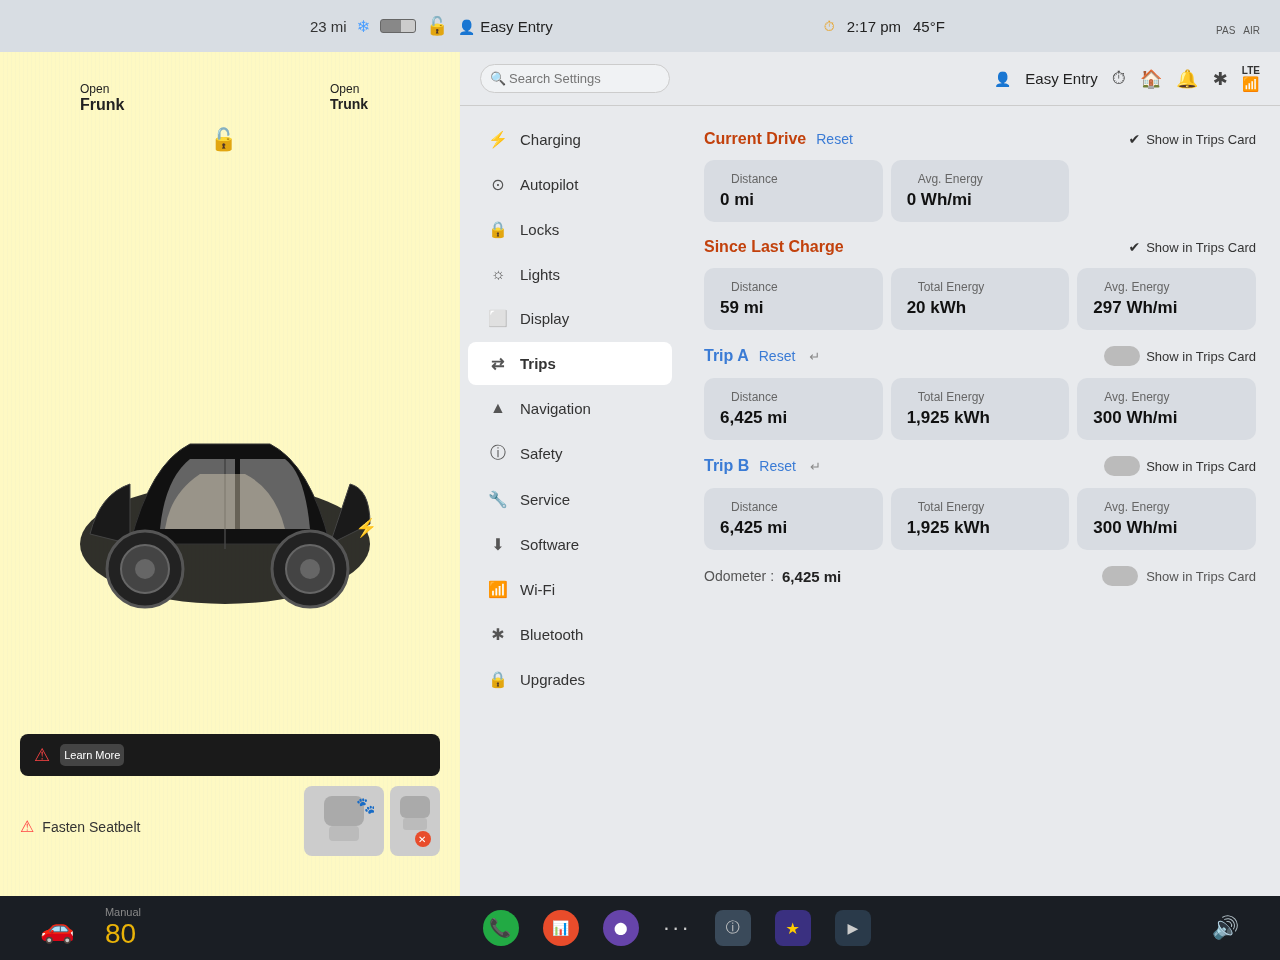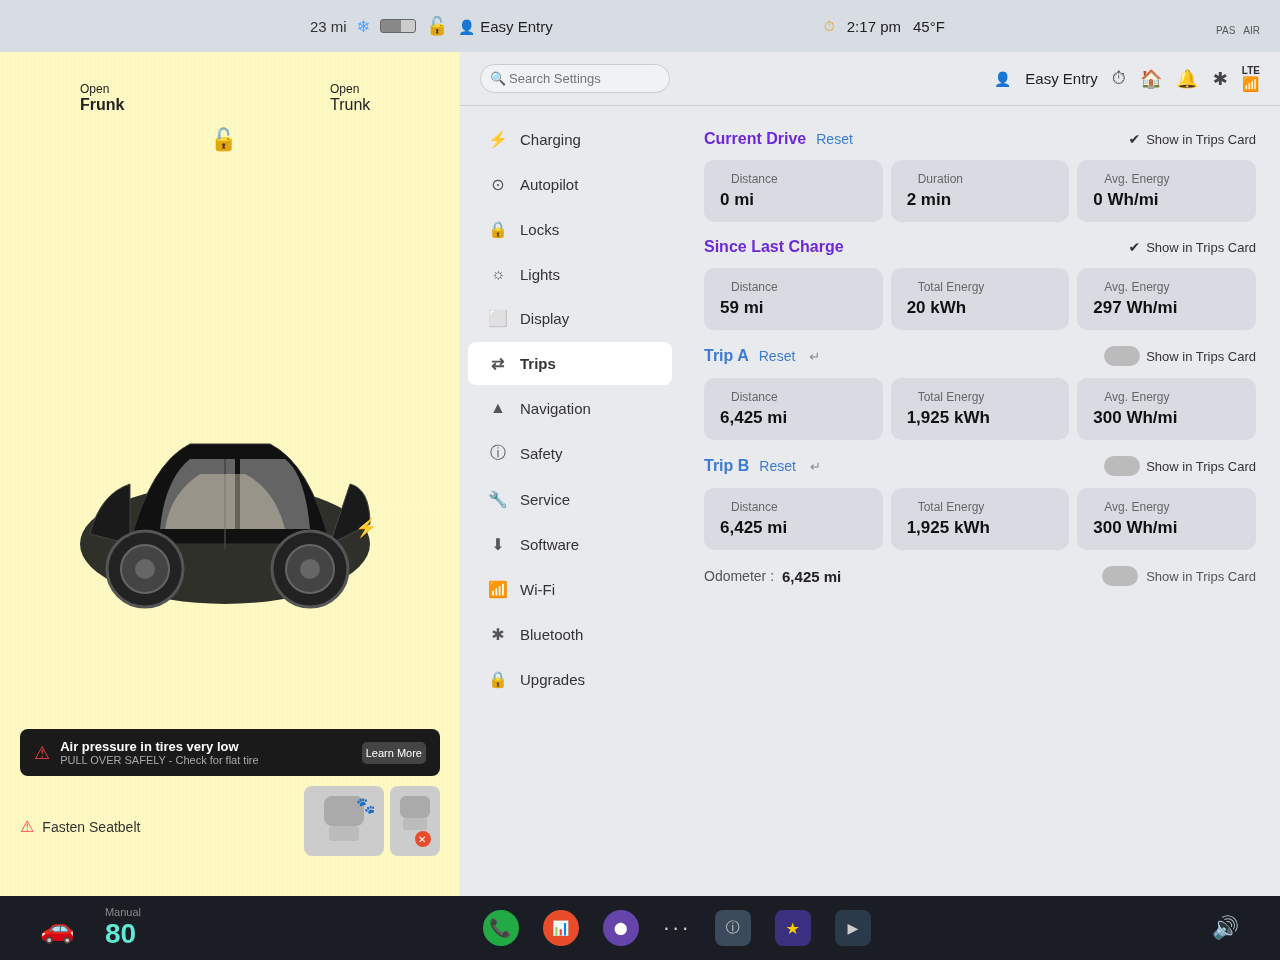--- a/index.html
+++ b/index.html
@@ -265,21 +265,21 @@
     .section-header {
       display: flex;
       align-items: center;
       gap: 10px;
       margin-bottom: 12px;
       margin-top: 4px;
     }
     .section-title {
       font-size: 16px;
       font-weight: 600;
-      color: #6d28d9;
+      color: #c2410c;
     }
     .reset-link {
       font-size: 14px;
       color: #3a7bd5;
       cursor: pointer;
     }
     .show-trips-card {
       margin-left: auto;
       display: flex;
       align-items: center;
@@ -350,21 +350,21 @@
     }
     .taskbar-right {
       display: flex;
       align-items: center;
       gap: 20px;
     }
     .taskbar-speed {
       text-align: left;
     }
     .taskbar-speed-label { font-size: 11px; color: #888; }
-    .taskbar-speed-value { font-size: 28px; font-weight: 700; color: #5eead4; }
+    .taskbar-speed-value { font-size: 28px; font-weight: 400; color: #eab308; }
     .green-circle {
       width: 36px;
       height: 36px;
       background: #22aa44;
       border-radius: 50%;
       display: flex;
       align-items: center;
       justify-content: center;
       font-size: 18px;
       color: white;
@@ -439,21 +439,21 @@
 
   <div id="car-panel">
     <div class="rain-overlay"></div>
 
     <div class="car-label frunk-label">
       <span style="font-size:12px;font-weight:400;">Open</span>
       <span style="font-weight:700;font-size:16px;">Frunk</span>
     </div>
     <div class="car-label trunk-label">
       <span style="font-size:12px;font-weight:400;">Open</span>
-      <span style="font-weight:400;font-size:16px;">Trunk</span>
+      <span style="font-weight:700;font-size:14px;">Trunk</span>
     </div>
     <div class="lock-icon">🔓</div>
 
     <div class="car-image-placeholder">
       <svg viewBox="0 0 380 340" class="car-svg">
 
         <g transform="translate(30, 60)">
 
           <ellipse cx="155" cy="180" rx="145" ry="60" fill="#1a1a1a" opacity="0.9"></ellipse>
 
@@ -477,24 +477,20 @@
 
           <text x="285" y="170" font-size="18" fill="#ffcc00">⚡</text>
 
           <path d="M95,165 Q100,130 130,110 L175,110 Q205,125 215,165 Z" fill="#e8dcc0" opacity="0.4"></path>
         </g>
       </svg>
     </div>
 
     <div class="alert-banner">
       <span class="alert-icon">⚠</span>
-      <div class="alert-text">
-        <div class="alert-title">Air pressure in tires very low</div>
-        <div class="alert-sub">PULL OVER SAFELY - Check for flat tire</div>
-      </div>
       <button class="learn-more-btn">Learn More</button>
     </div>
 
     <div class="seatbelt-warning">
       <span class="seatbelt-icon">⚠</span>
       <span>Fasten Seatbelt</span>
     </div>
 
     <div class="seat-thumbnails">
       <div style="width:80px;height:70px;background:#ccc;border-radius:8px;display:flex;align-items:center;justify-content:center;">
@@ -602,24 +598,20 @@
             <span class="checkmark">✔</span>
             <span>Show in Trips Card</span>
           </div>
         </div>
         <div class="stats-grid">
           <div class="stat-card">
             <div class="stat-label">Distance</div>
             <div class="stat-value">0 mi</div>
           </div>
           <div class="stat-card">
-            <div class="stat-label">Duration</div>
-            <div class="stat-value">2 min</div>
-          </div>
-          <div class="stat-card">
             <div class="stat-label">Avg. Energy</div>
             <div class="stat-value">0 Wh/mi</div>
           </div>
         </div>
 
         <div class="section-header">
           <span class="section-title">Since Last Charge</span>
           <div class="show-trips-card">
             <span class="checkmark">✔</span>
             <span>Show in Trips Card</span>

